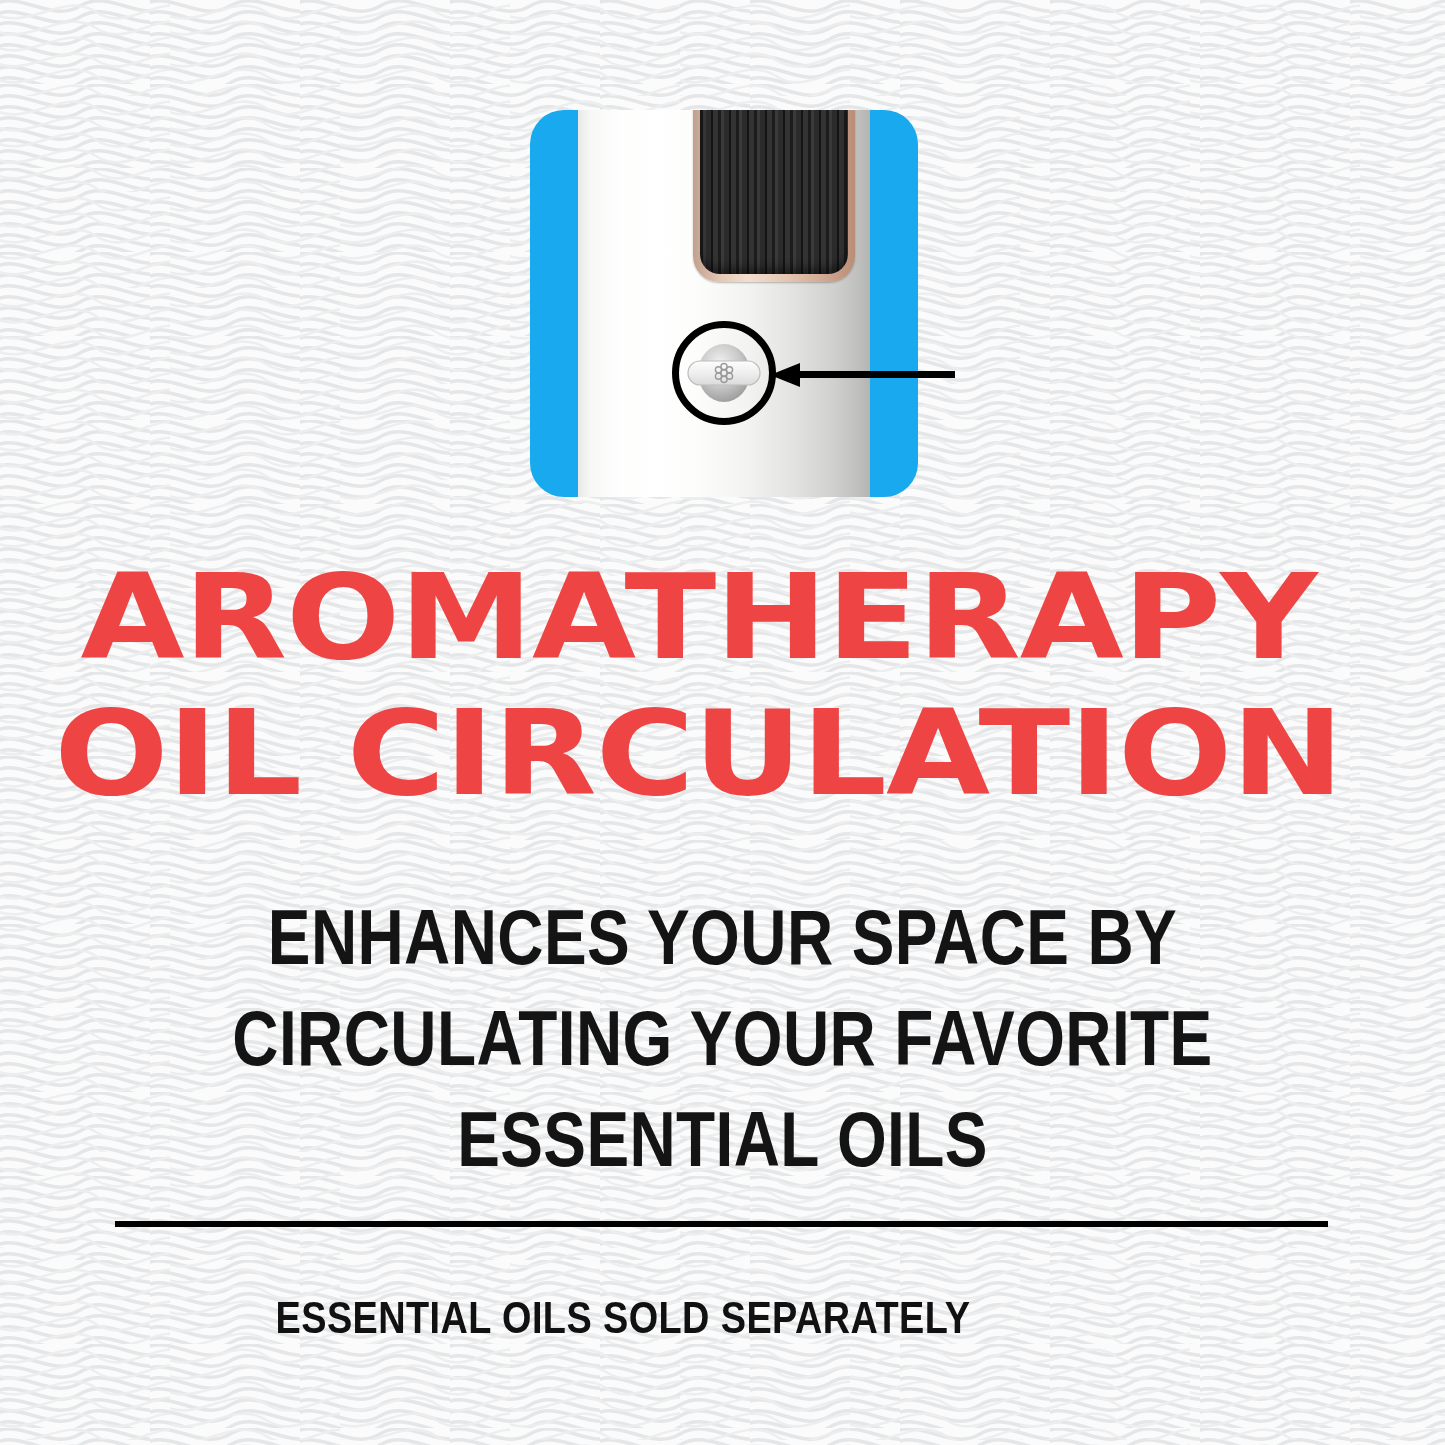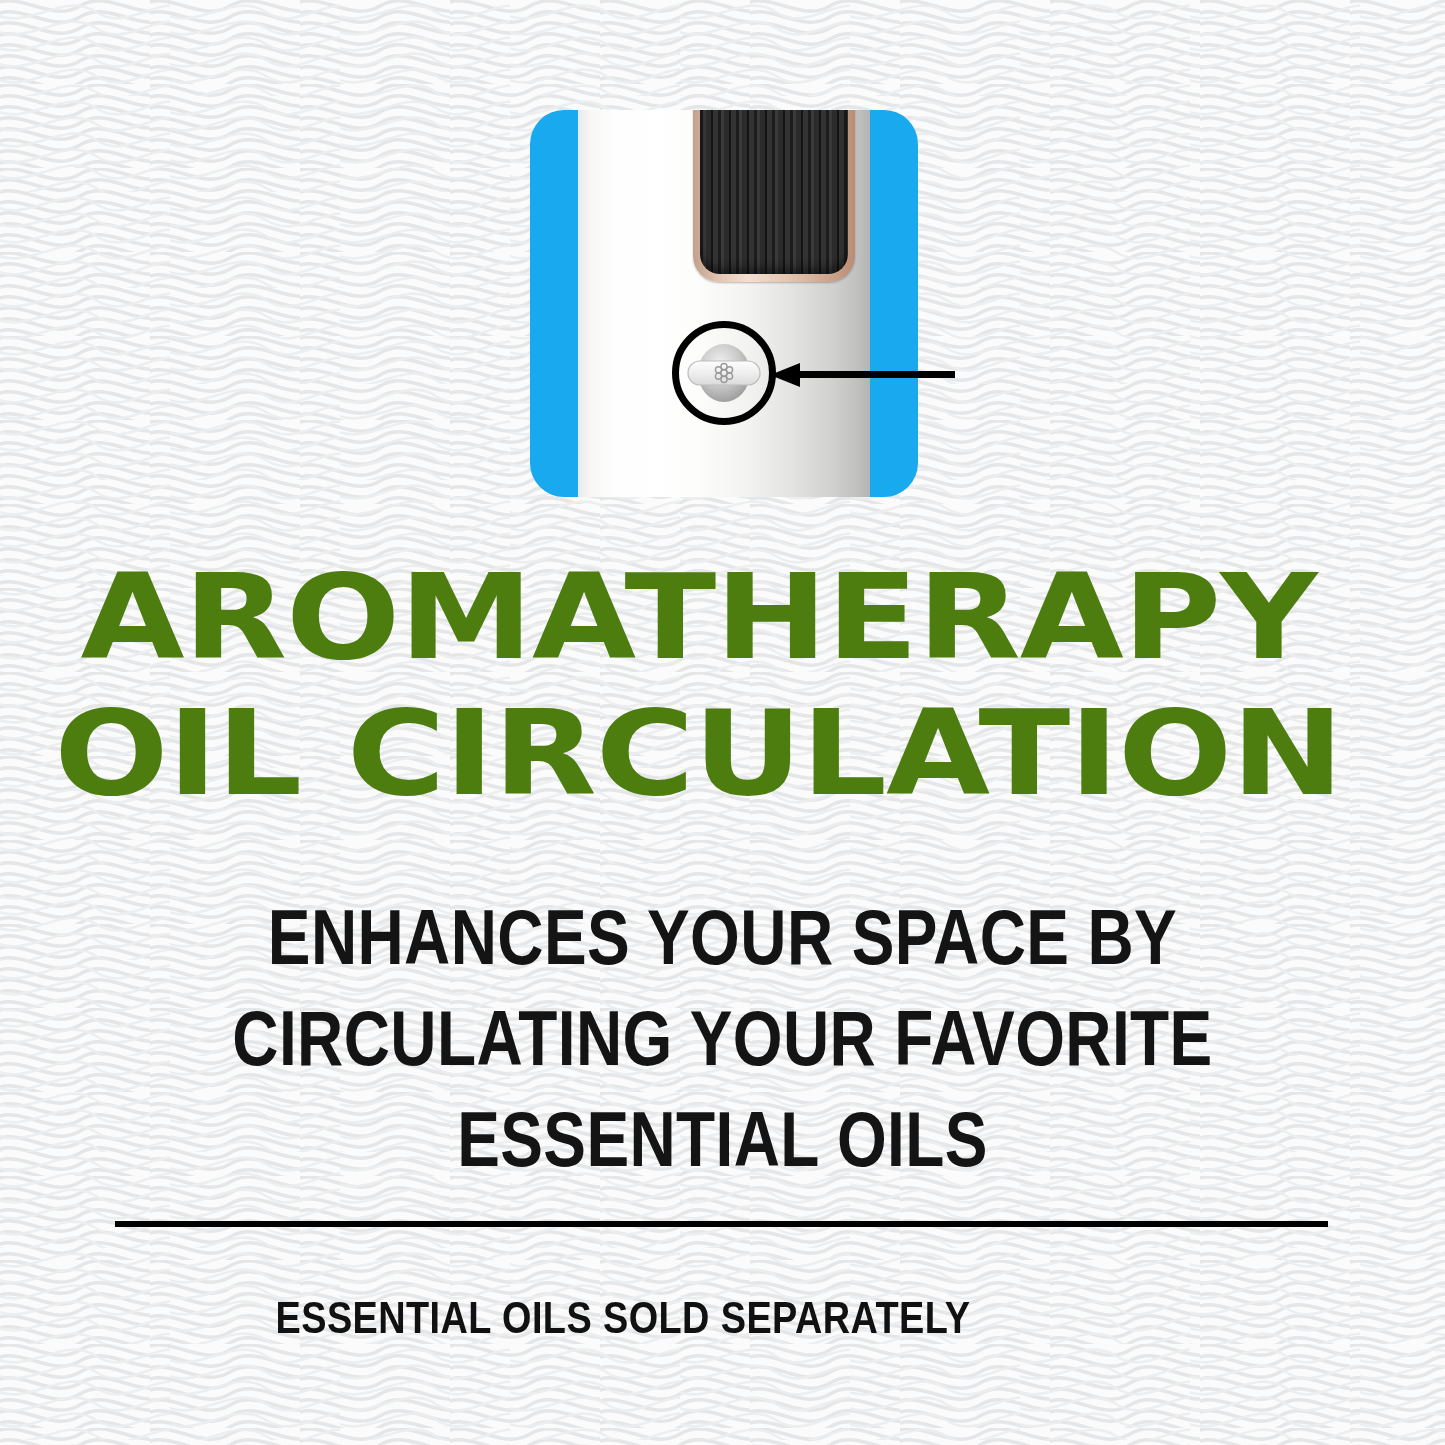--- a/index.html
+++ b/index.html
@@ -128,21 +128,21 @@
   }
 
   
   #headline {
     position: absolute;
     left: 0;
     top: 560px;
     width: 1397px;
     text-align: center;
     z-index: 3;
-    color: #4d7c0f;
+    color: #ef4444;
   }
   .headline-line {
     display: block;
     font-family: "DejaVu Sans", sans-serif;
     font-weight: 700;
     font-size: 118px;
     line-height: 0.98;
     letter-spacing: -1px;
     transform: scaleX(1.14);
     transform-origin: center;

